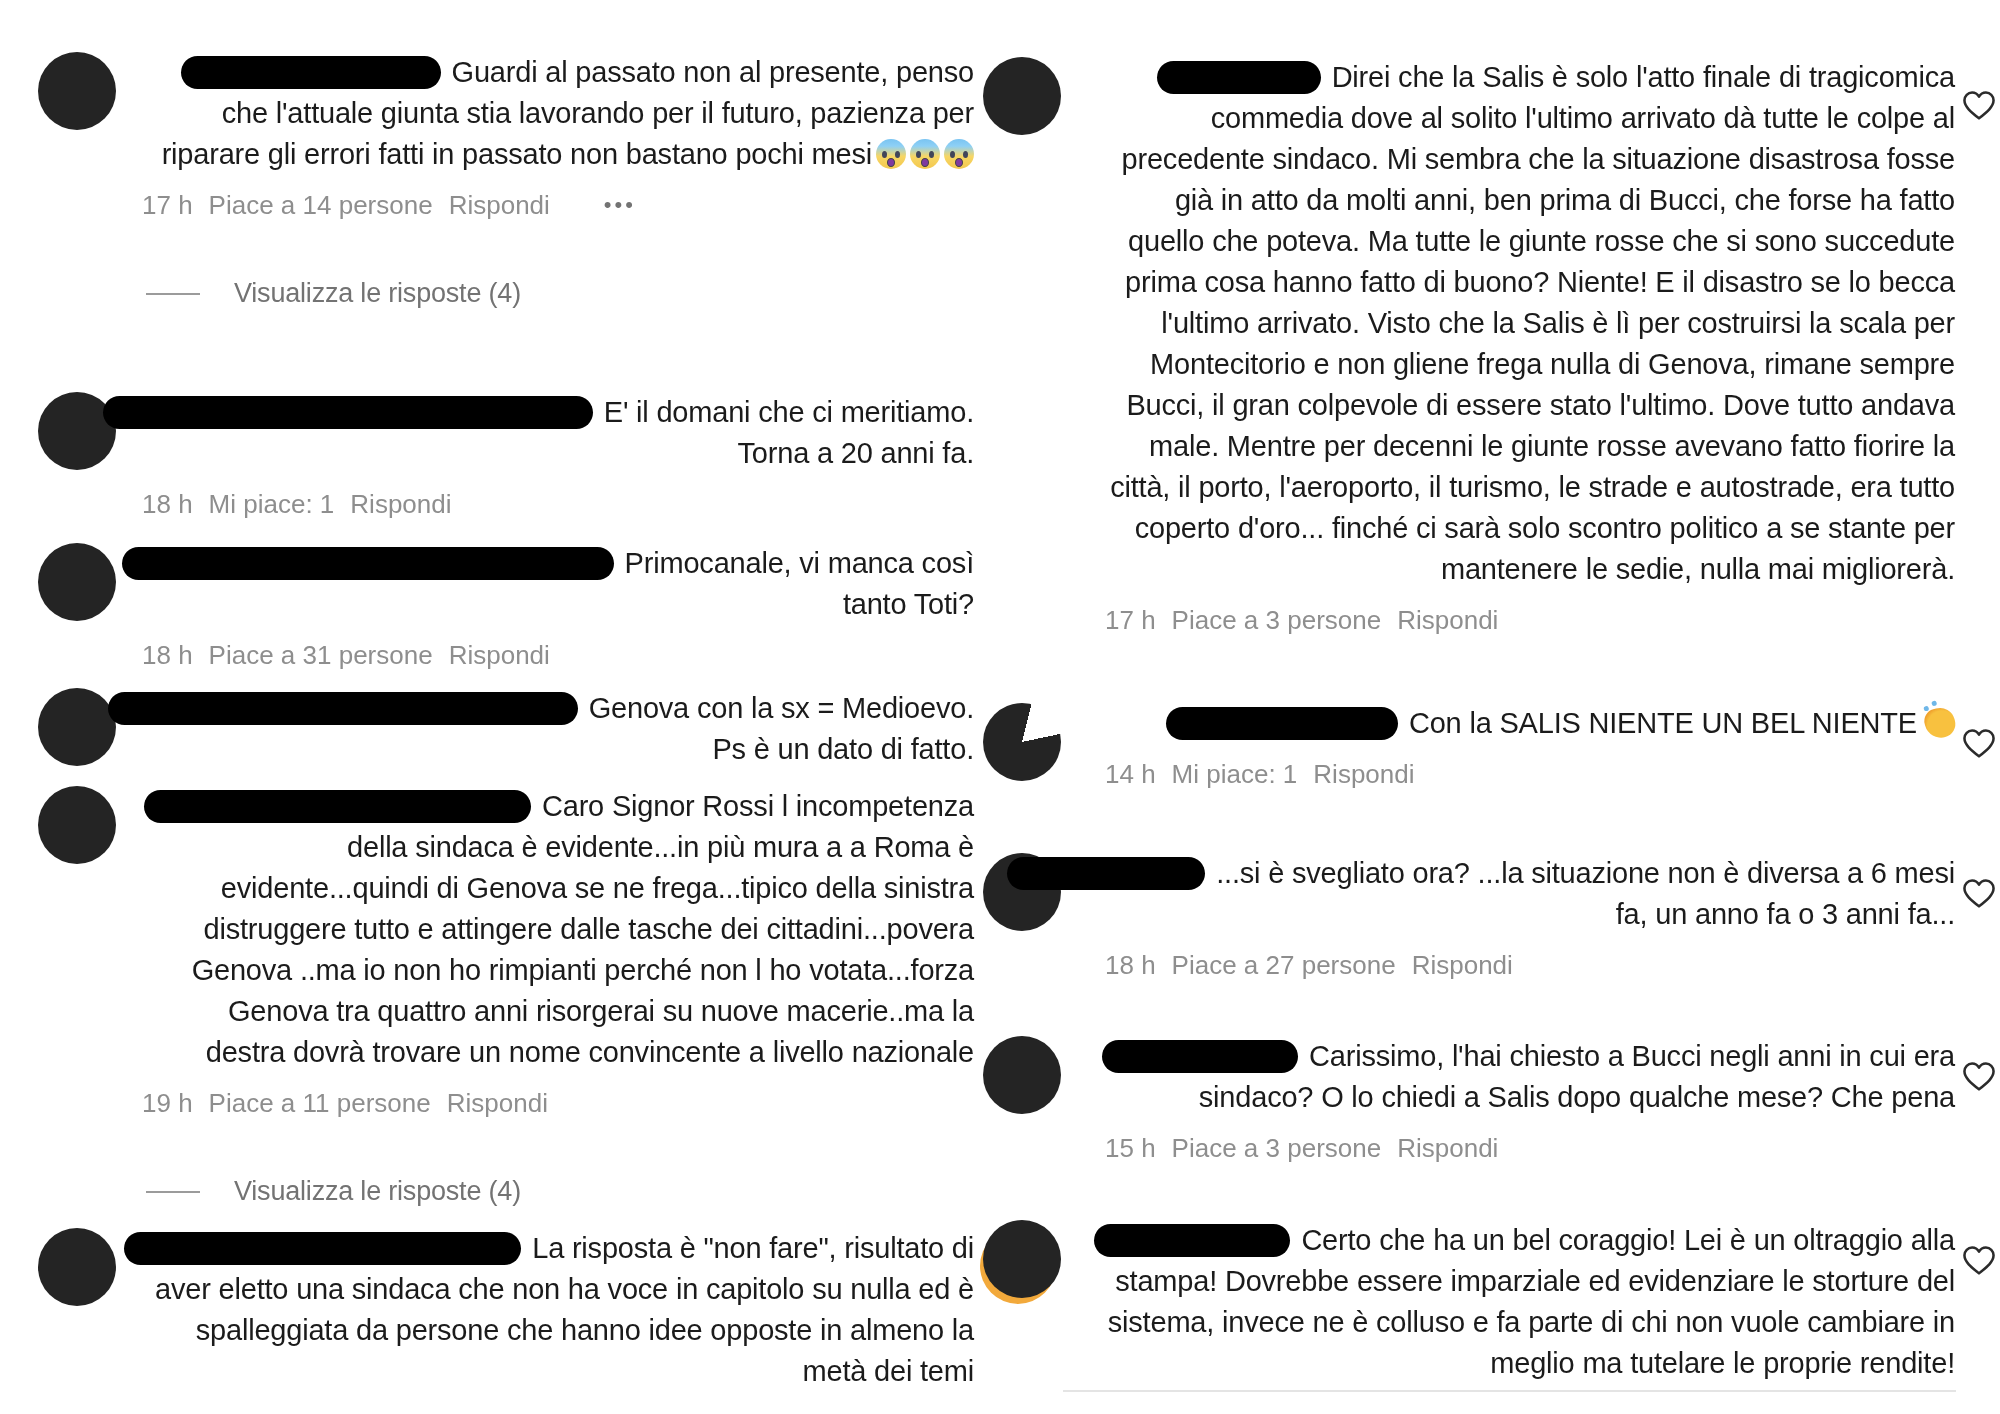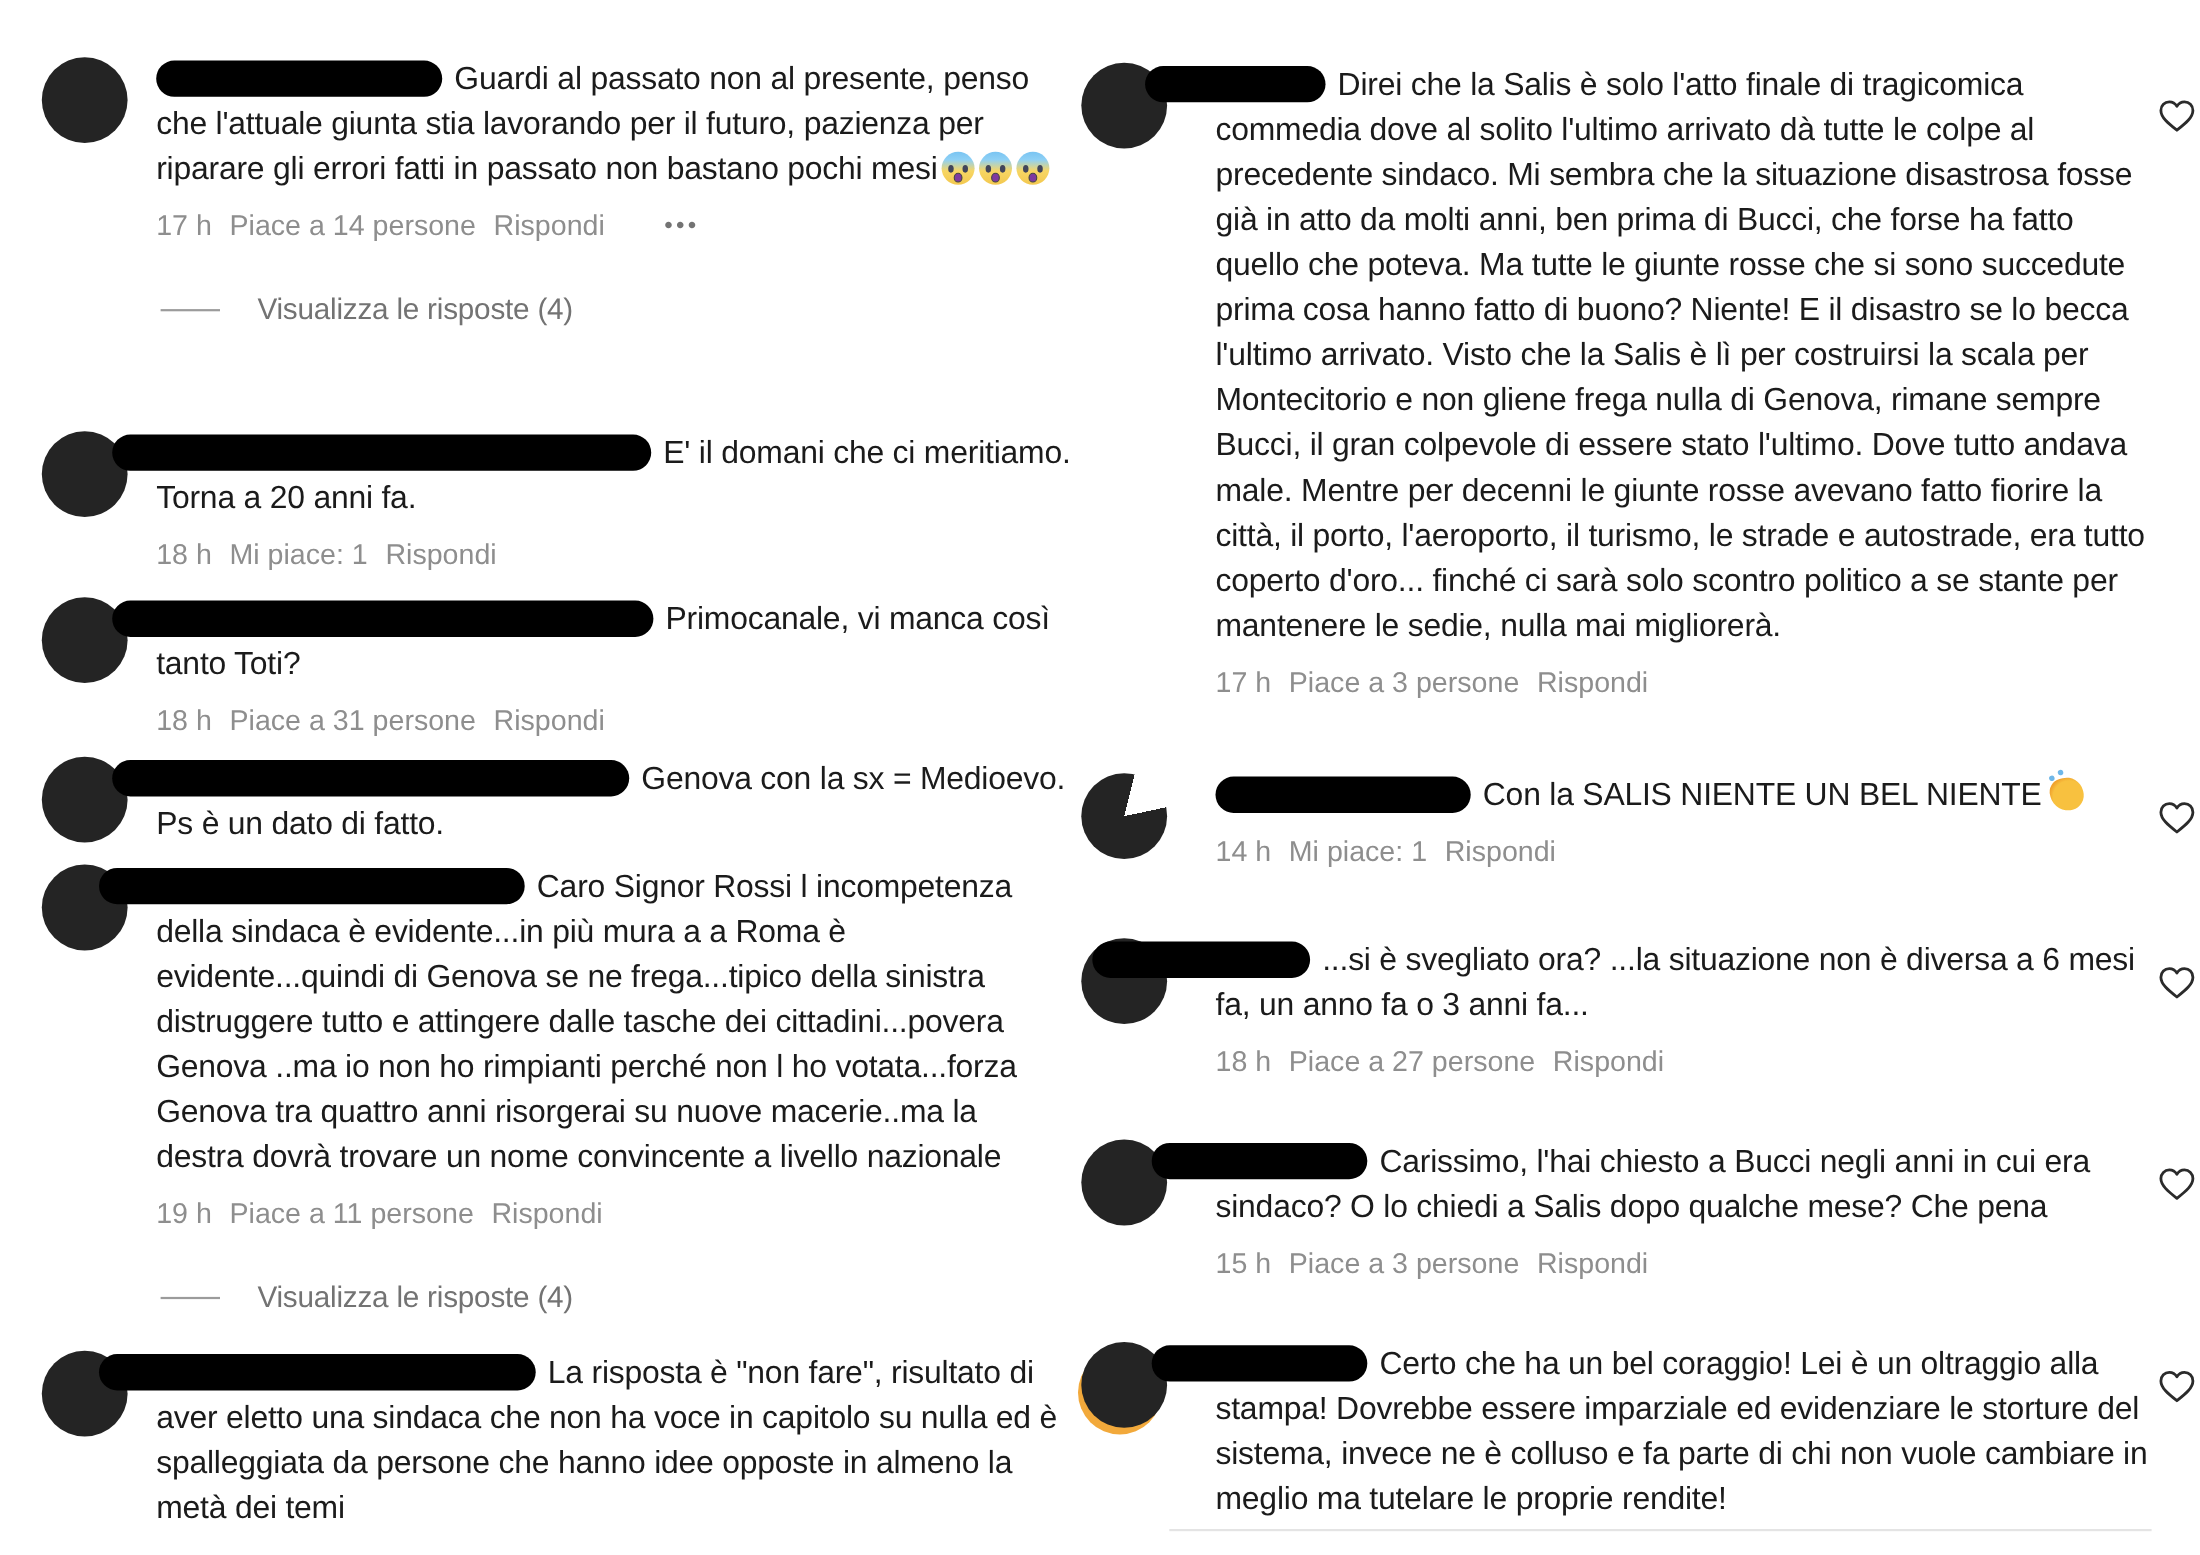--- a/index.html
+++ b/index.html
@@ -1,18 +1,18 @@
 <!DOCTYPE html>
 <html><head>
 <meta charset="utf-8">
 <style>
   html,body{margin:0;padding:0;}
   body{width:2000px;height:1414px;background:#ffffff;overflow:hidden;
        font-family:"Liberation Sans","DejaVu Sans",sans-serif;color:#1b1b1b;}
-  #page{position:relative;width:2000px;height:1002px;background:#fff;}
+  #page{position:relative;width:2000px;height:1002px;background:#fff;text-align:right;}
 
   .comment{position:absolute;font-size:29px;line-height:41px;letter-spacing:-0.2px;}
   .left-col{width:832px;}
   .right-col{width:850px;}
 
   .avatar{position:absolute;width:78px;height:78px;border-radius:50%;background:#242424;}
   .left-col .avatar{left:-104px;top:0;}
   .right-col .avatar{left:-122px;top:0;}
   .avatar.pac{background:conic-gradient(#242424 0 14deg,#ffffff 14deg 78deg,#242424 78deg 360deg);}
   .avatar.orange-edge{box-shadow:-4px 7px 0 -1px #f2a93b;}
@@ -20,21 +20,21 @@
   .redact{display:inline-block;height:33px;position:relative;vertical-align:-7px;margin-right:11px;}
   .redact::before{content:"";position:absolute;top:0;bottom:0;left:0;right:0;background:#000;border-radius:17px;}
   .redact.merged::before{left:var(--ext,-40px);}
 
   .ctext{color:#1b1b1b;}
 
   .meta{display:flex;align-items:center;gap:16px;margin-top:14px;
         font-size:26px;line-height:32px;color:#8e8e8e;letter-spacing:0;}
   .meta .more{margin-left:38px;font-size:22px;letter-spacing:3px;color:#737373;}
 
-  .view-replies{display:flex;align-items:center;gap:34px;margin-top:40px;
+  .view-replies{display:flex;align-items:center;gap:34px;margin-top:52px;
         font-size:27px;color:#737373;}
   .vr-dash{width:54px;height:2px;background:#9b9b9b;margin-left:4px;}
 
   .like-btn{position:absolute;left:856px;top:22px;width:36px;height:36px;cursor:pointer;}
   .like-btn svg{display:block;}
 
   .divider{position:absolute;left:1063px;top:1390px;width:893px;height:2px;background:#e4e4e4;}
 
   
   .emo{display:inline-block;width:30px;height:30px;border-radius:50%;position:relative;

